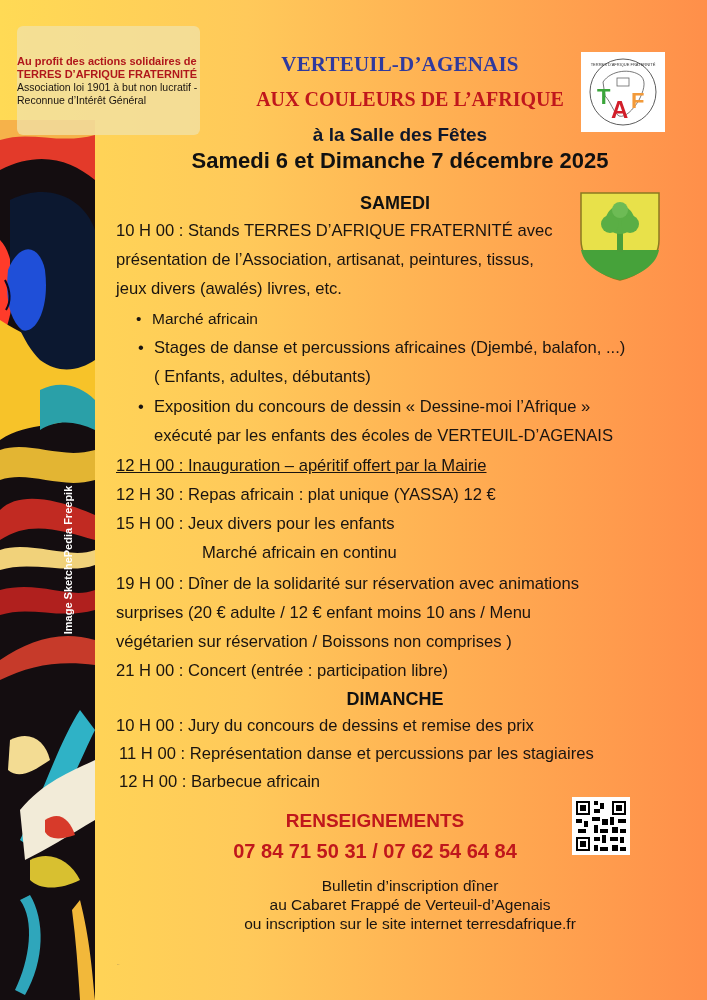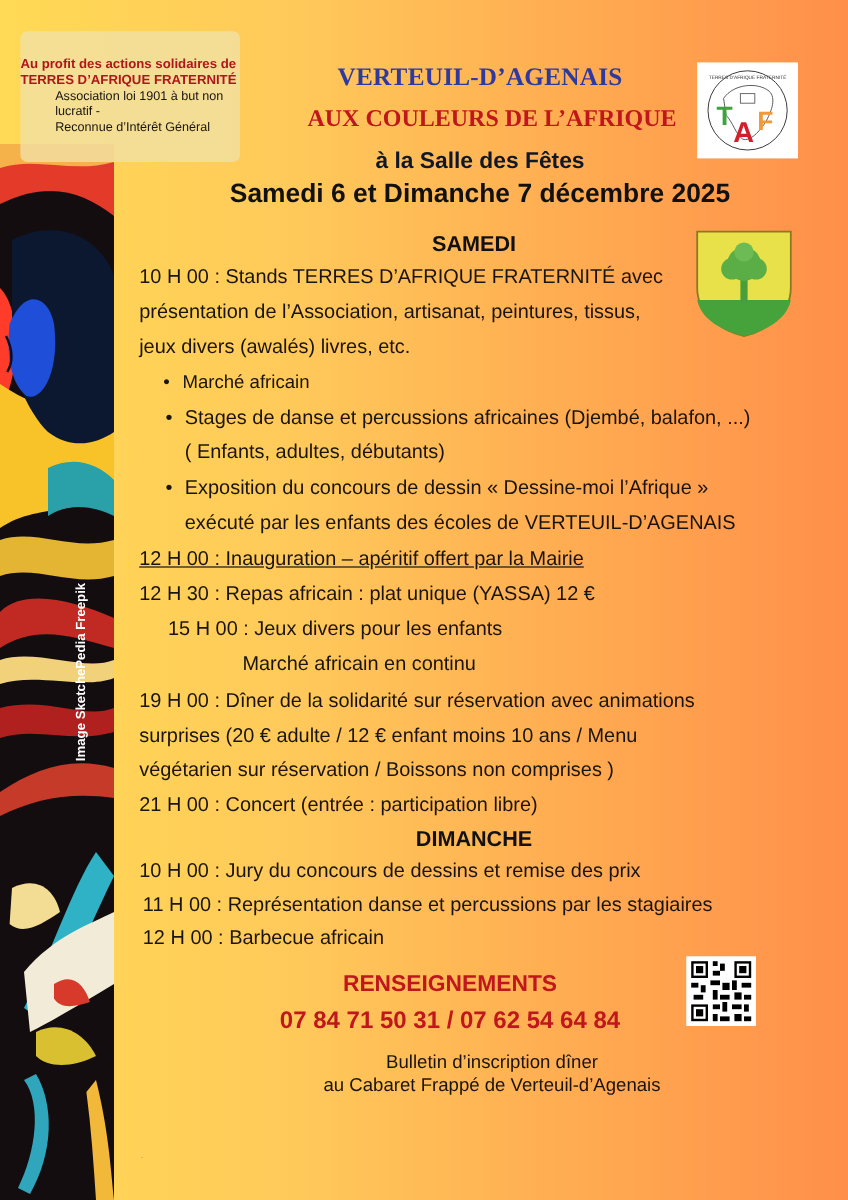--- a/index.html
+++ b/index.html
@@ -22,21 +22,21 @@
     transform: translate(-50%,-50%) rotate(-90deg);
     white-space:nowrap; color:#fff; font-weight:bold; font-size:11px;
   }
   .assoc-box {
     position:absolute; left:17px; top:26px; width:183px; height:109px;
     background: rgba(240,225,170,0.75); border-radius:6px;
     text-align:left; display:flex; flex-direction:column; justify-content:center;
     line-height:13px; font-size:10.5px;
   }
   .assoc-box .red { color:#b0171b; font-weight:bold; font-size:11px; }
-  .assoc-box .blk { color:#1a1410; font-size:10.5px;padding-left:29px; }
+  .assoc-box .blk { color:#1a1410; font-size:10.5px; }
 
   .title-block { position:absolute; left:150px; width:500px; text-align:center; }
   .t-city { top:52px; color:#2f3a9e; font-weight:bold; font-size:21px; letter-spacing:0.2px; font-family:Liberation Serif, serif; }
   .t-event { top:88px; left:240px; width:340px; color:#c0171c; font-weight:bold; font-size:20px; font-family:"Liberation Serif", serif; }
   .t-place { top:124px; color:#0f172a; font-weight:bold; font-size:19px; }
   .t-date { top:148px; color:#111; font-weight:bold; font-size:22px; }
 
   .logo {
     position:absolute; left:581px; top:52px; width:84px; height:80px; background:#fff;
   }
@@ -133,21 +133,21 @@
 <div class="line" style="top:279px;">jeux divers (awalés) livres, etc.</div>
 
 <div class="bullet" style="left:152px; top:310px; font-size:15.5px;">Marché africain</div>
 <div class="bullet" style="left:154px; top:338px;">Stages de danse et percussions africaines (Djembé, balafon, ...)</div>
 <div class="line" style="left:154px; top:367px;">( Enfants, adultes, débutants)</div>
 <div class="bullet" style="left:154px; top:397px;">Exposition du concours de dessin « Dessine-moi l’Afrique »</div>
 <div class="line" style="left:154px; top:426px;">exécuté par les enfants des écoles de VERTEUIL-D’AGENAIS</div>
 
 <div class="line" style="top:456px;text-decoration:underline;">12 H 00 :  Inauguration – apéritif offert par la Mairie</div>
 <div class="line" style="top:485px;">12 H 30 :  Repas africain : plat unique (YASSA) 12 €</div>
-<div class="line" style="top:514px;margin-left:24px;">15 H 00 :  Jeux divers pour les enfants</div>
+<div class="line" style="top:514px;">15 H 00 :  Jeux divers pour les enfants</div>
 <div class="line" style="left:202px; top:543px;">Marché africain en continu</div>
 <div class="line" style="top:574px;">19 H 00 :  Dîner de la solidarité sur réservation avec animations</div>
 <div class="line" style="top:603px;">surprises  (20 € adulte / 12 € enfant moins 10 ans / Menu</div>
 <div class="line" style="top:632px;">végétarien sur réservation / Boissons non comprises )</div>
 <div class="line" style="top:661px;">21 H 00 :    Concert (entrée : participation libre)</div>
 
 <div class="section-head" style="top:689px;">DIMANCHE</div>
 <div class="line" style="top:716px;">10 H 00 :   Jury du concours de dessins et remise des prix</div>
 <div class="line" style="left:119px; top:744px;">11 H 00 :    Représentation danse et percussions par les stagiaires</div>
 <div class="line" style="left:119px; top:772px;">12 H 00 :   Barbecue africain</div>
@@ -190,14 +190,15 @@
         <rect x="14" y="25" width="4" height="2"></rect>
         <rect x="20" y="24" width="3" height="3"></rect>
         <rect x="24" y="25" width="3" height="2"></rect>
     </g>
   </svg>
 </div>
 
 <div class="footer">
   <div>Bulletin d’inscription dîner</div>
   <div>au Cabaret Frappé de Verteuil-d’Agenais</div>
+  <div>ou inscription sur le site internet terresdafrique.fr</div>
 </div>
 <div class="tiny">··</div>
 
 </body></html>

